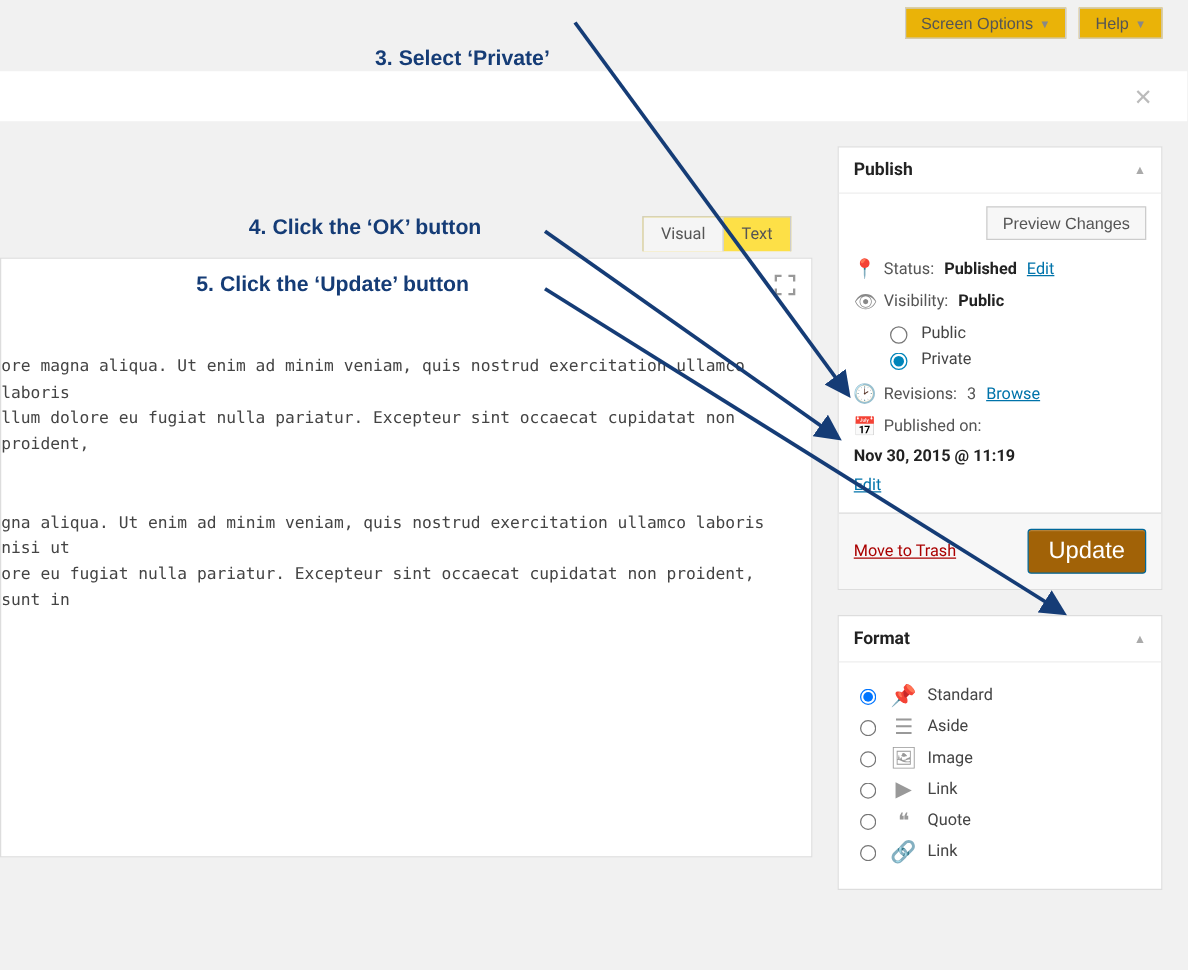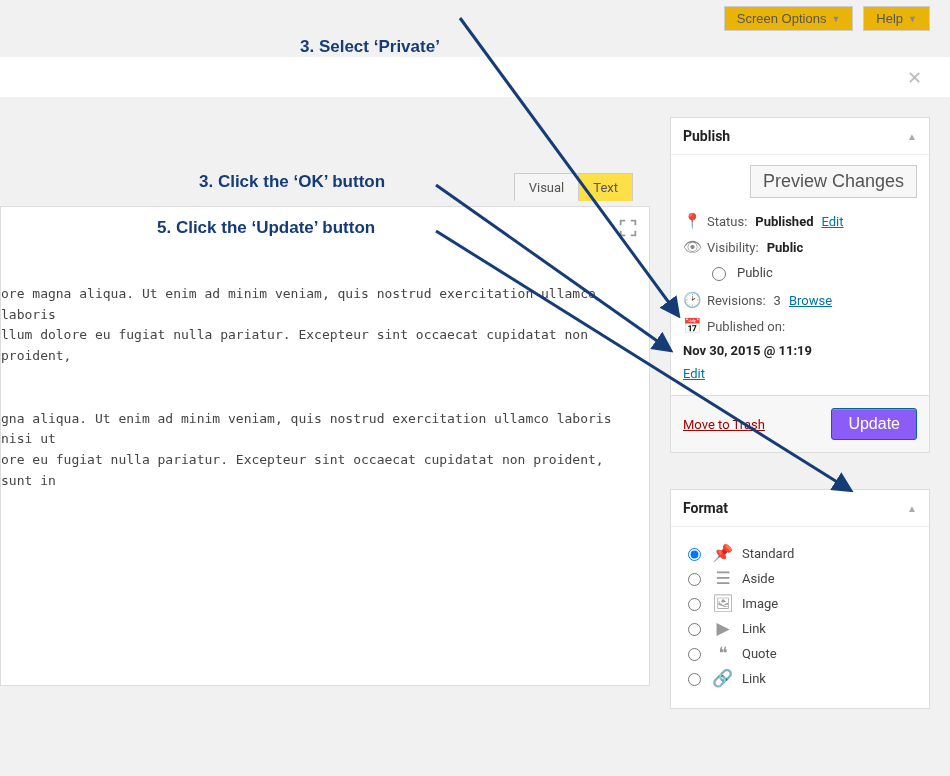--- a/index.html
+++ b/index.html
@@ -111,21 +111,21 @@
     font-size: 13px;
     padding: 10px 0;
     margin-top: 8px;
     background: #f1f1f1;
   }
 
   .right-col {
     width: 280px;
     display: flex;
     flex-direction: column;
-    gap: 36px;
+    gap: 20px;
     padding-right: 20px;
   }
   .metabox {
     background: #fff;
     border: 1px solid #ddd;
   }
   .metabox-header {
     display: flex;
     justify-content: space-between;
     align-items: center;
@@ -143,21 +143,21 @@
     padding: 10px 12px 14px 12px;
   }
   .preview-row {
     text-align: right;
     margin-bottom: 14px;
   }
   .btn-secondary {
     background: #f7f7f7;
     border: 1px solid #ccc;
     padding: 5px 12px;
-    font-size: 18px;
+    font-size: 13px;
     color: #555;
     cursor: pointer;
   }
   .meta-row {
     display: flex;
     align-items: center;
     gap: 8px;
     margin: 8px 0;
     font-size: 13px;
     color: #555;
@@ -203,25 +203,25 @@
     border-top: 1px solid #ddd;
     background: #f7f7f7;
   }
   .trash-link {
     color: #a00;
     text-decoration: underline;
     cursor: pointer;
     font-size: 13px;
   }
   .btn-primary {
-    background: #8b5cf6;
+    background: #a16207;
     border: 1px solid #006799;
     color: #fff;
     padding: 6px 16px;
-    font-size: 16px;
+    font-size: 19px;
     cursor: pointer;
     border-radius: 3px;
     box-shadow: inset 0 1px 0 rgba(255,255,255,0.2);
   }
 
   .format-list label {
     display: flex;
     align-items: center;
     gap: 10px;
     margin: 7px 0;
@@ -320,20 +320,24 @@
           <span class="icon">👁</span>
           <span>Visibility:</span>
           <span class="bold">Public</span>
         </div>
 
         <div class="radio-list">
           <label>
             <input type="radio" name="vis" style="">
             <span>Public</span>
           </label>
+          <label>
+            <input type="radio" name="vis" checked="" style="">
+            <span>Private</span>
+          </label>
         </div>
 
 
         <div class="meta-row">
           <span class="icon">🕑</span>
           <span>Revisions:</span>
           <span>3</span>
           <a class="link">Browse</a>
         </div>
 
@@ -387,21 +391,21 @@
             <span class="format-icon">🔗</span>
             <span>Link</span>
           </label>
         </div>
       </div>
     </div>
   </div>
 </div>
 
 <div class="anno" style="top:2px; left:300px;margin-top:35px;">3. Select ‘Private’</div>
-<div class="anno" style="top:172px; left:199px;">3. Click the ‘OK’ button</div>
+<div class="anno" style="top:172px; left:199px;">4. Click the ‘OK’ button</div>
 <div class="anno" style="top:218px; left:157px;">5. Click the ‘Update’ button</div>
 
 <svg class="arrows" width="950" height="776">
   <defs>
     <marker id="ah" viewBox="0 0 10 10" refX="8" refY="5" markerWidth="7" markerHeight="7" orient="auto-start-reverse">
       <path d="M 0 0 L 10 5 L 0 10 z" fill="#153c76"></path>
     </marker>
   </defs>
   <line x1="460" y1="18" x2="678" y2="315" stroke="#153c76" stroke-width="3" marker-end="url(#ah)"></line>
   <line x1="436" y1="185" x2="670" y2="350" stroke="#153c76" stroke-width="3" marker-end="url(#ah)"></line>

